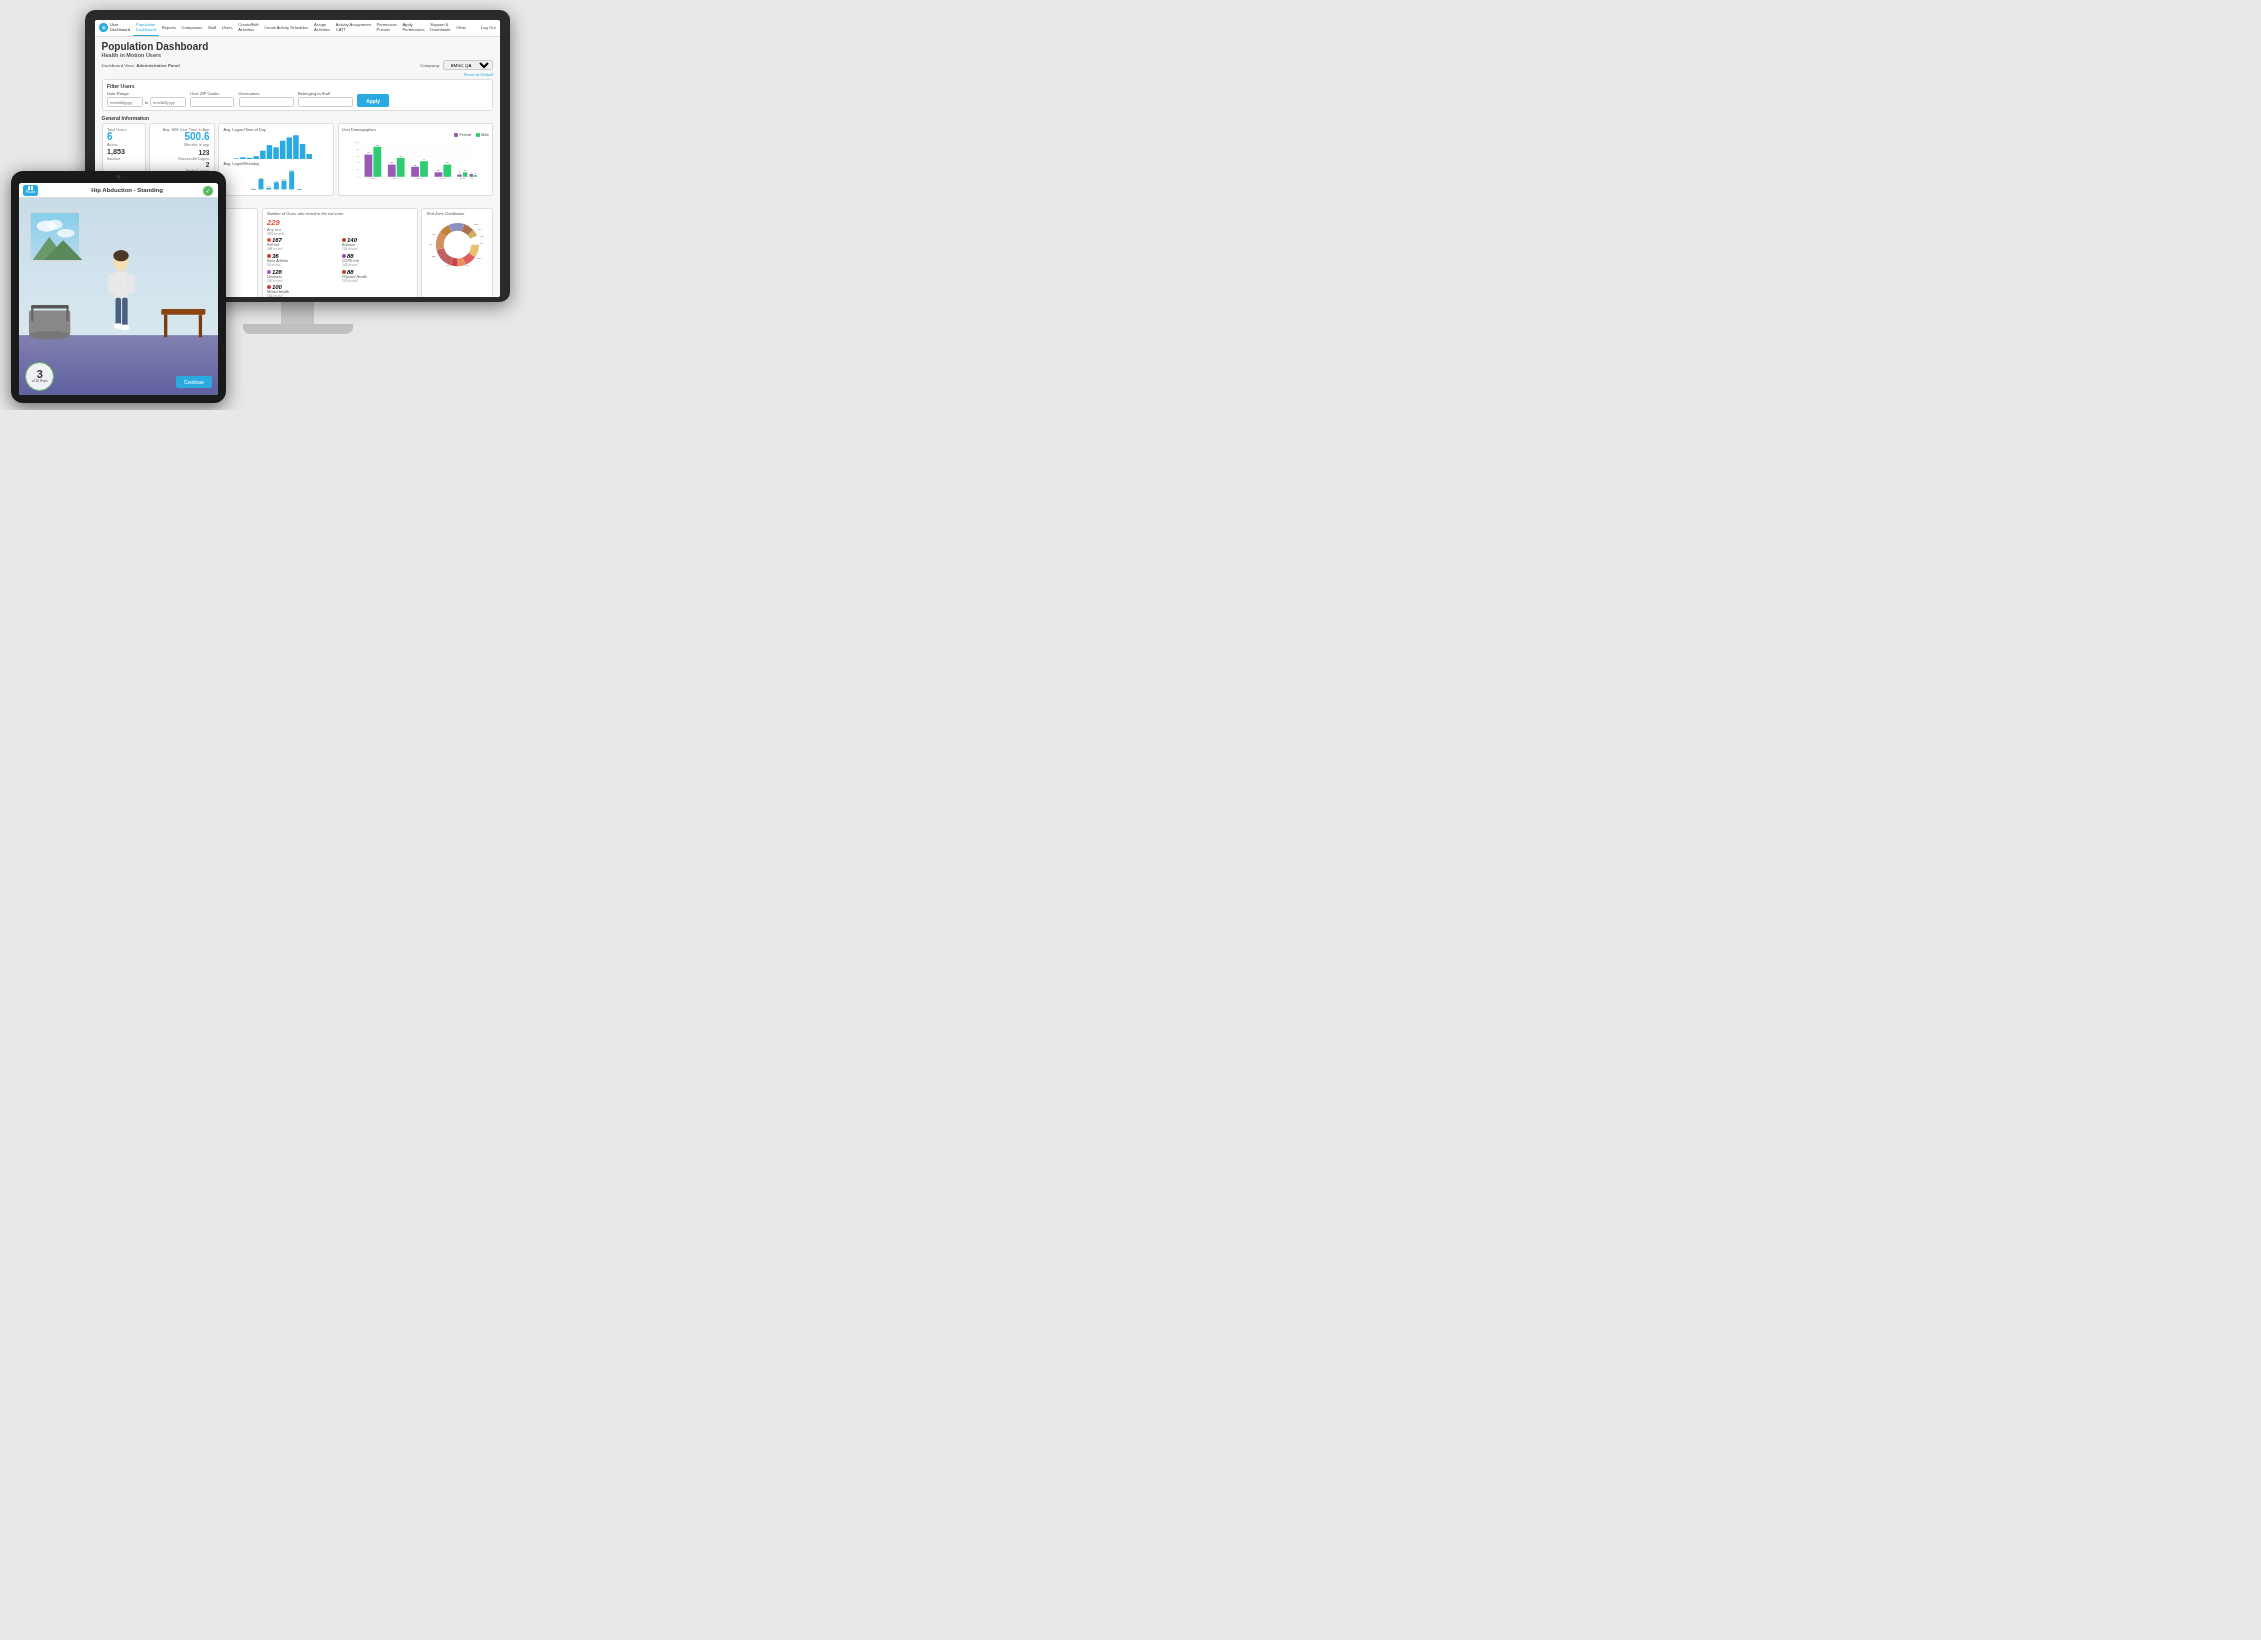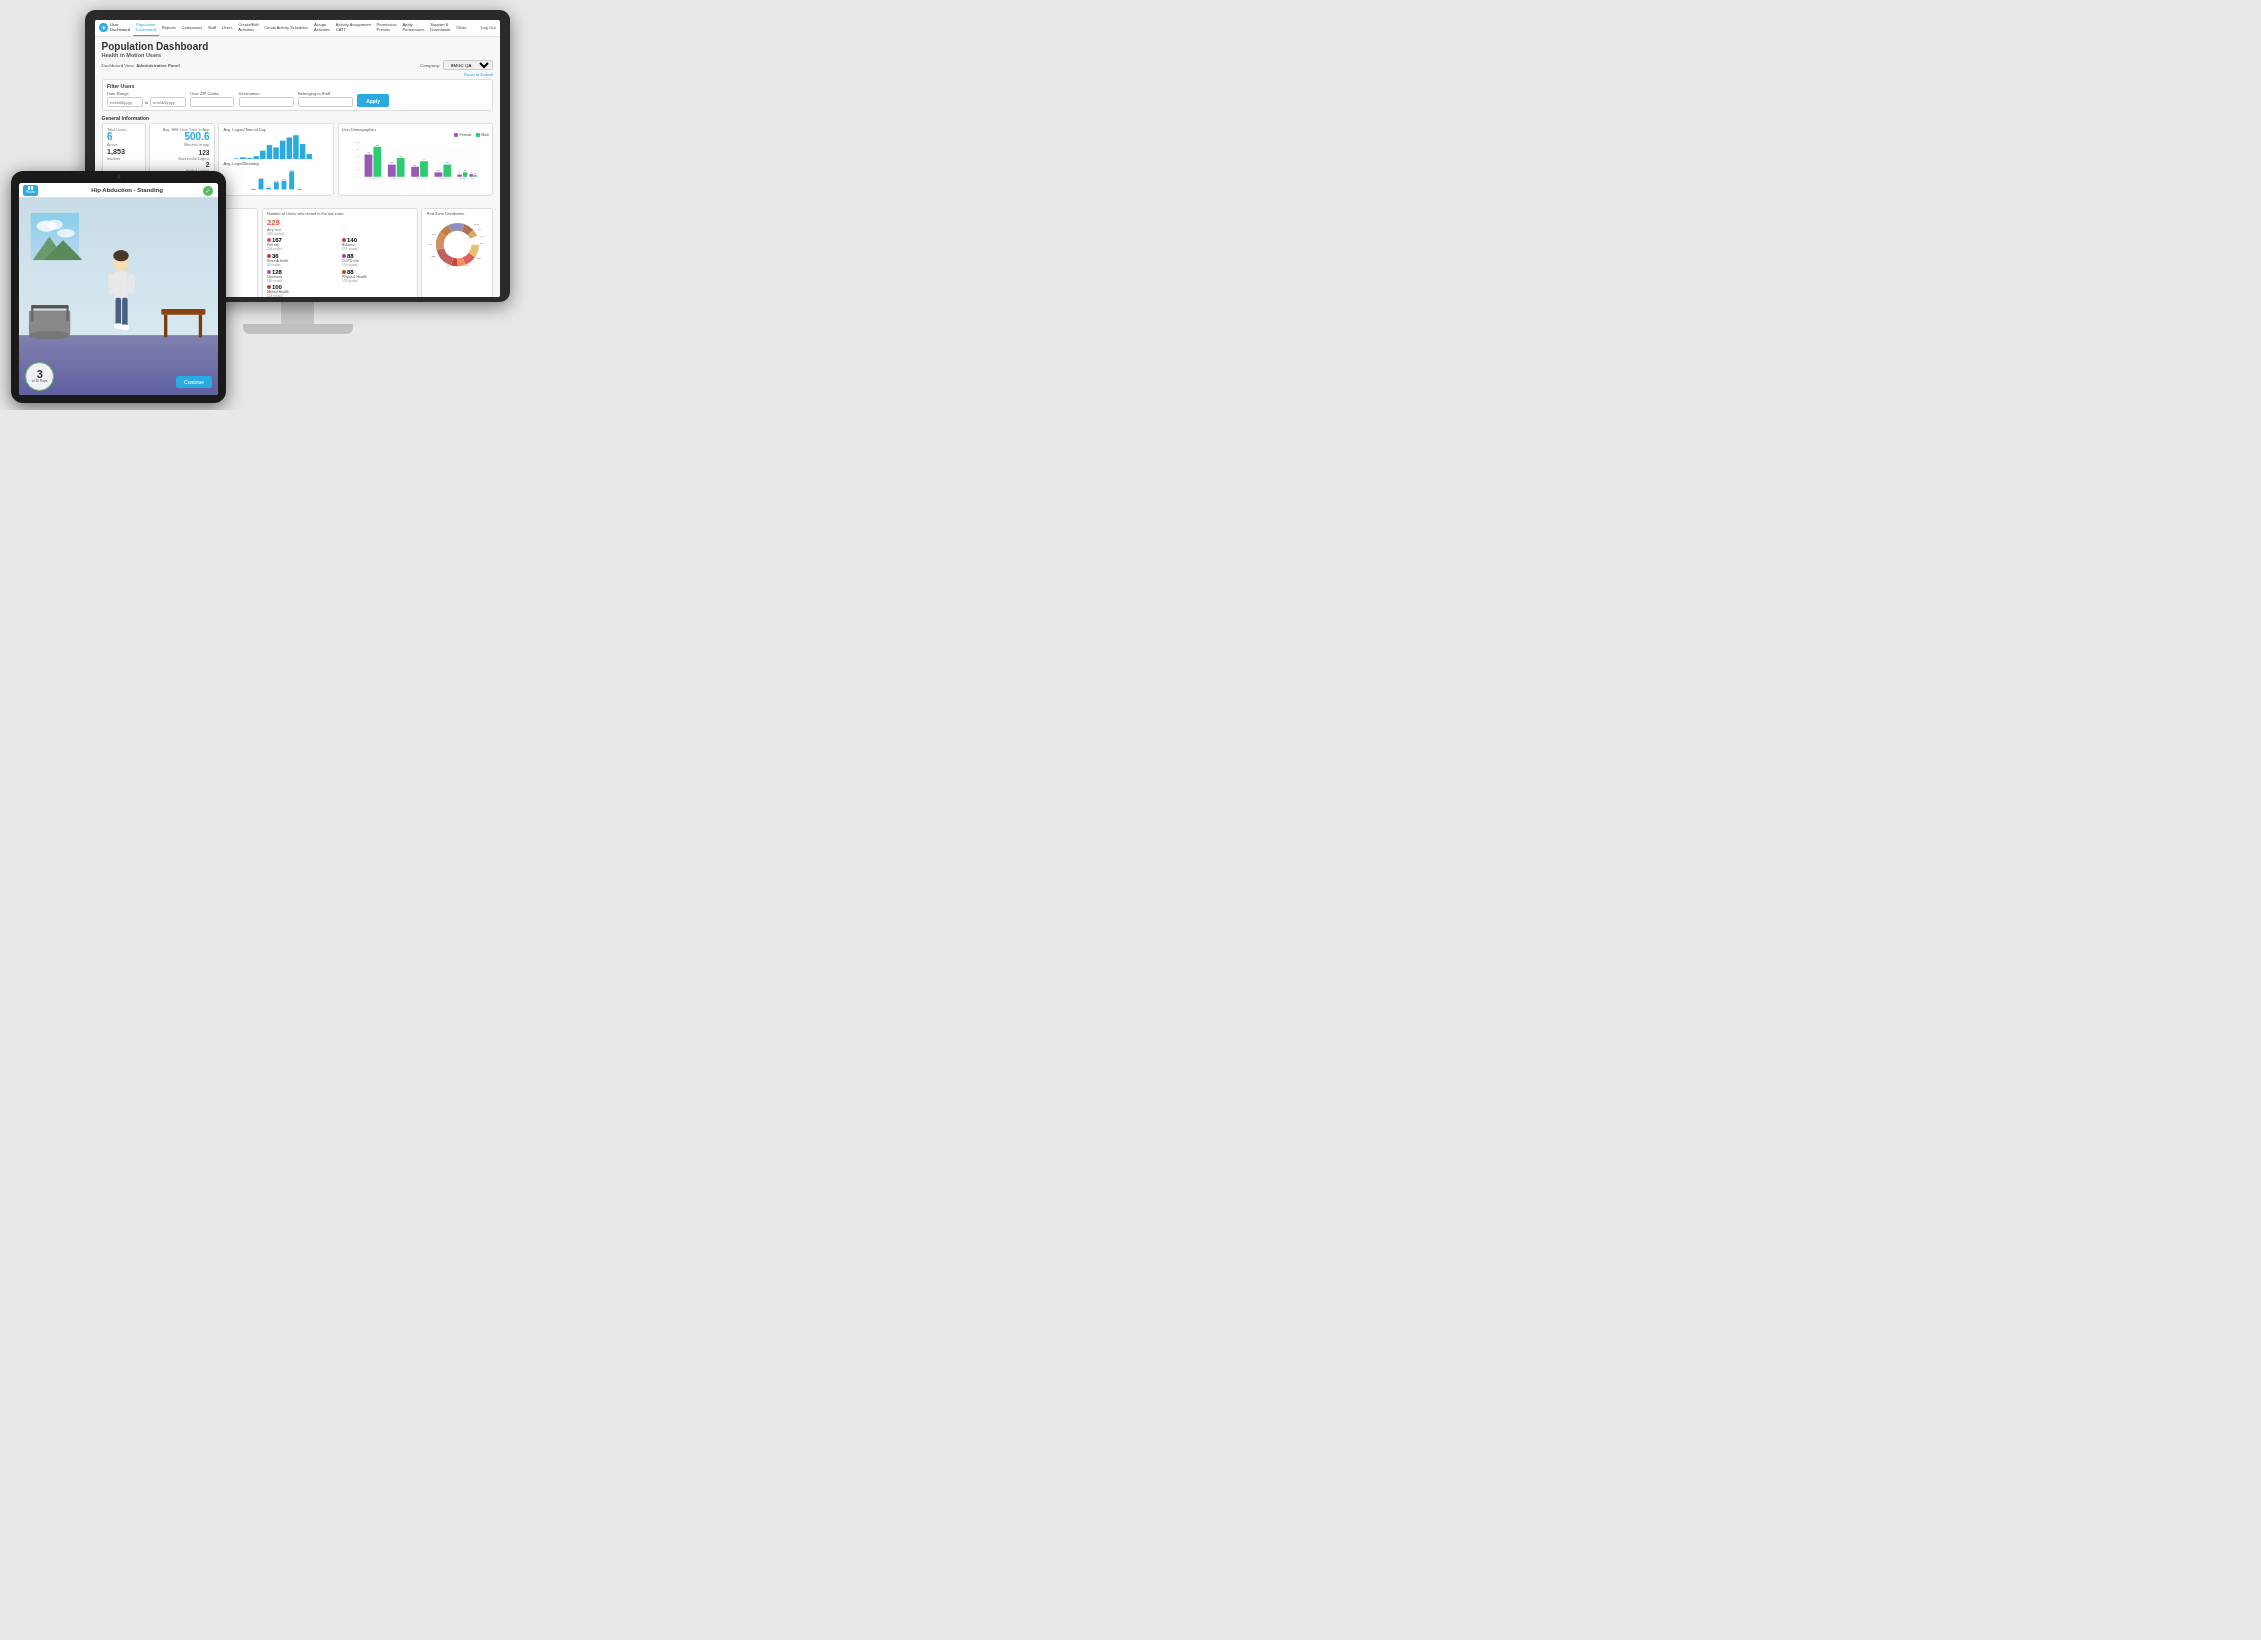--- a/index.html
+++ b/index.html
@@ -253,20 +253,21 @@
     .legend-dot {
       width: 4.4px;
       height: 4.4px;
       border-radius: 1.1px;
     }
 
     
     .health-row {
       display: flex;
       gap: 3.3px;
+      font-style: italic;
     }
     .health-card {
       background: #fff;
       border: 0.6px solid #ddd;
       border-radius: 2.2px;
       padding: 2.8px 4.4px;
       flex: 1;
     }
 
     

